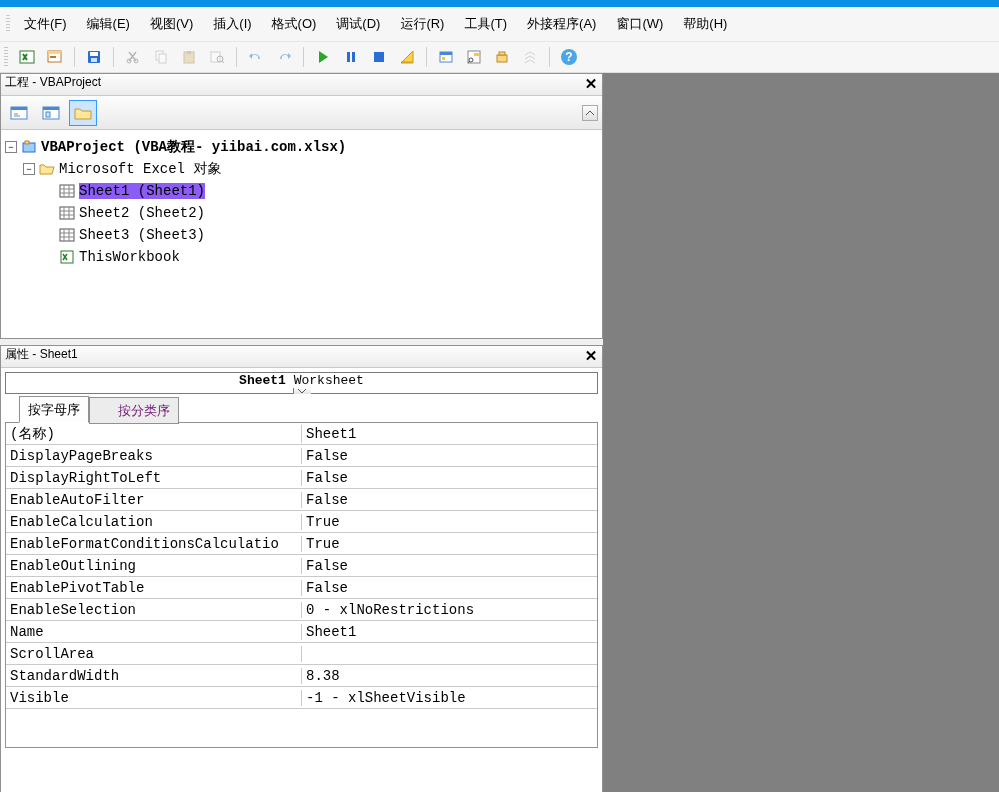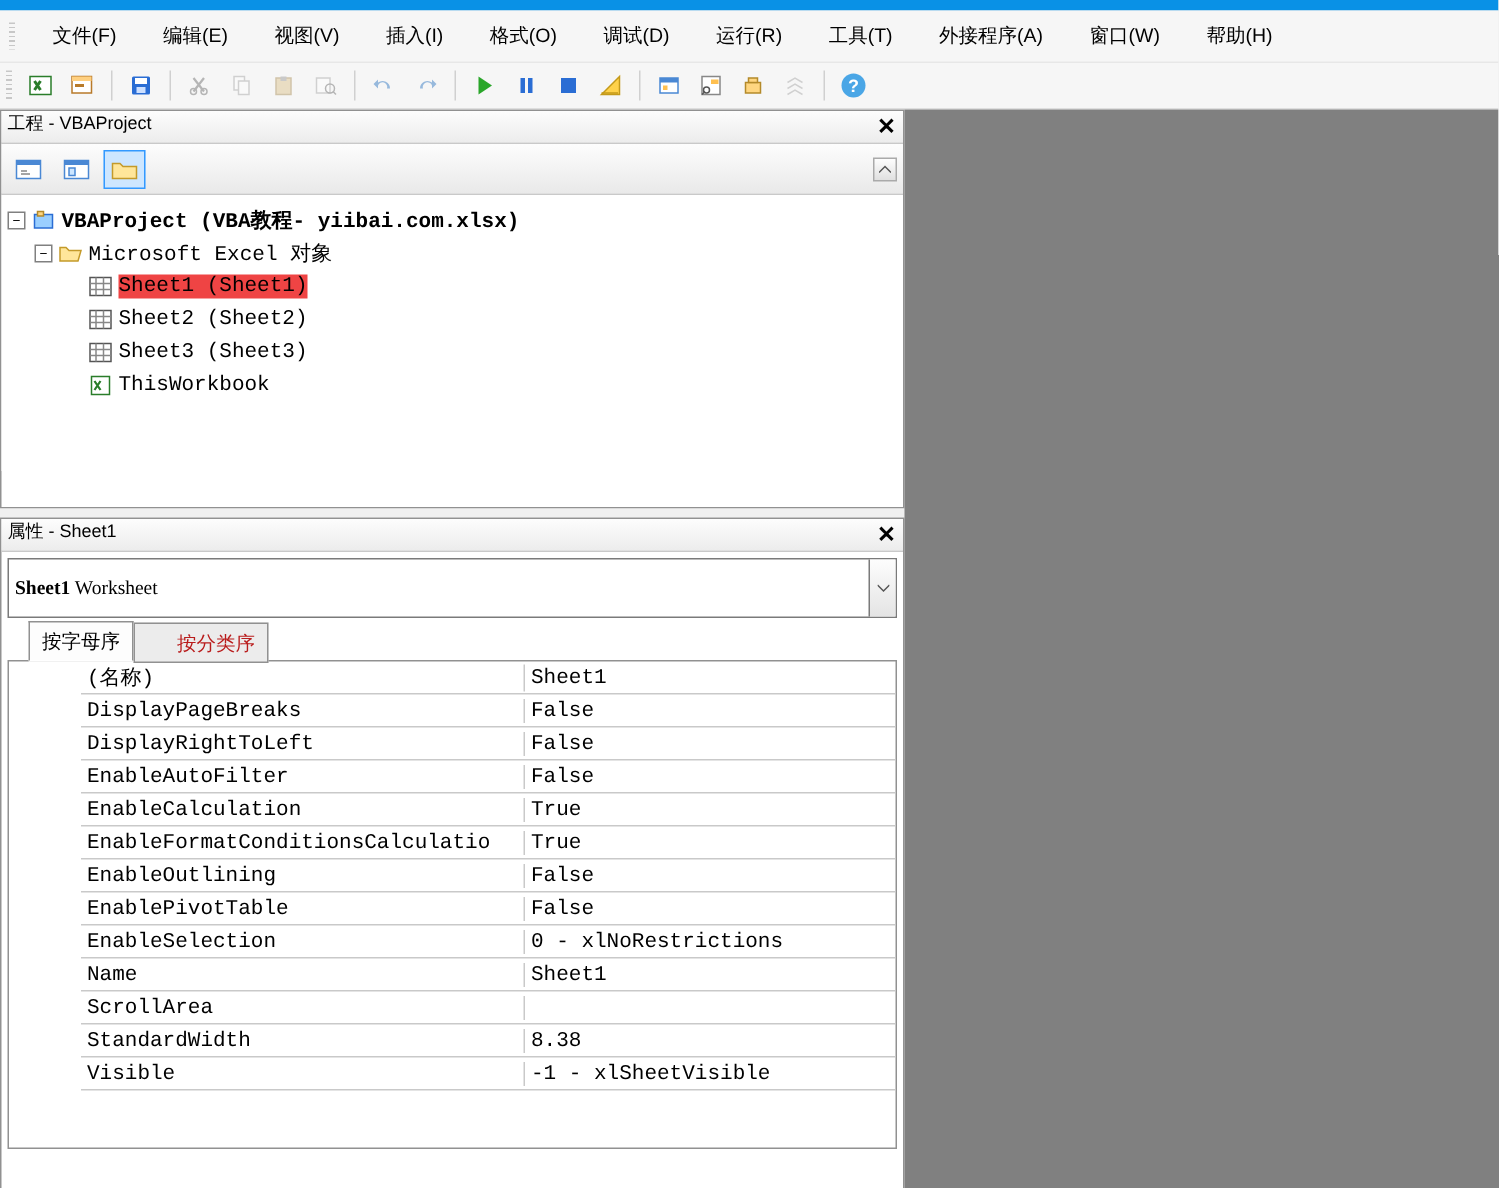--- a/index.html
+++ b/index.html
@@ -14,21 +14,21 @@
 .titlebar-stripe {
   height: 7px;
   background: #0991e6;
 }
 .menubar {
   display: flex;
   align-items: center;
   background: #f6f6f6;
   border-bottom: 1px solid #e7e7e7;
   padding: 4px 6px;
-  gap: 11px;
+  gap: 0;
   font-size: 13px;
 }
 .menubar .grip {
   width: 4px; height: 18px;
   background: repeating-linear-gradient(180deg,#c7c7c7 0 1px,transparent 1px 3px);
   margin-right: 4px;
 }
 .menu-item {
   padding: 4px 10px;
   cursor: default;
@@ -115,39 +115,40 @@
   padding: 6px 4px 10px 4px;
   background: #fff;
   height: 184px;
   overflow: auto;
 }
 .tree-row {
   display: flex; align-items: center;
   height: 22px;
   white-space: nowrap;
 }
-.tree-row.selected .tree-label { background: #ef4444; }
+.tree-row.selected .tree-label { background: #8b5cf6; }
 .tree-indent { display:inline-block; width:18px; }
 .tree-toggle {
   width: 12px; height: 12px; border: 1px solid #808080;
   display: inline-flex; align-items: center; justify-content: center;
   font-size: 9px; line-height: 1; margin-right: 4px;
   font-family: Arial;
 }
 .tree-icon { width: 16px; height: 16px; margin-right: 4px; display:inline-flex; align-items:center; justify-content:center;}
 .tree-label { font-weight: bold; }
 .tree-label.nobold { font-weight: normal; }
 
 .prop-dropdown {
   display: flex; align-items: center;
   border: 1px solid #7a7a7a;
   margin: 4px;
-  height: 40px;
-  font-family: Liberation Serif, serif;
+  height: 22px;
+  font-family: Liberation Mono, monospace;
   font-size: 13px;
+  flex-direction: column;
 }
 .prop-dropdown-text { flex:1; padding:0 4px; }
 .prop-dropdown-btn {
   width: 18px; height: 100%;
   border-left: 1px solid #7a7a7a;
   background: linear-gradient(#fdfdfd,#e4e4e4);
   display:flex; align-items:center; justify-content:center;
 }
 
 .prop-tabs {
@@ -158,40 +159,39 @@
 }
 .prop-tab {
   padding: 4px 8px 3px 8px;
   border: 1px solid #919191;
   background: #fdfdfd;
   position: relative;
   top: 1px;
 }
 .prop-tab.inactive {
   background: #ececec;
-  color: #b91c1c;
+  color: #701a75;
   border-bottom-color: #919191;
   top: 2px;
   padding-left: 28px;
 }
 .prop-tab.active {
   border-bottom-color: #fff;
   z-index: 2;
   margin-left: 14px;
 }
 
 .prop-grid {
   border: 1px solid #919191;
   margin: 0 4px 4px 4px;
   font-family: "SimSun","Courier New",monospace;
   font-size: 14px;
   height: 326px;
   overflow: hidden;
   background: #fff;
-  padding-left: 48px;
 }
 .prop-row {
   display: flex;
   border-bottom: 1px solid #c9c9c9;
   height: 22px;
   align-items: center;
 }
 .prop-key {
   width: 296px;
   padding: 0 4px;

